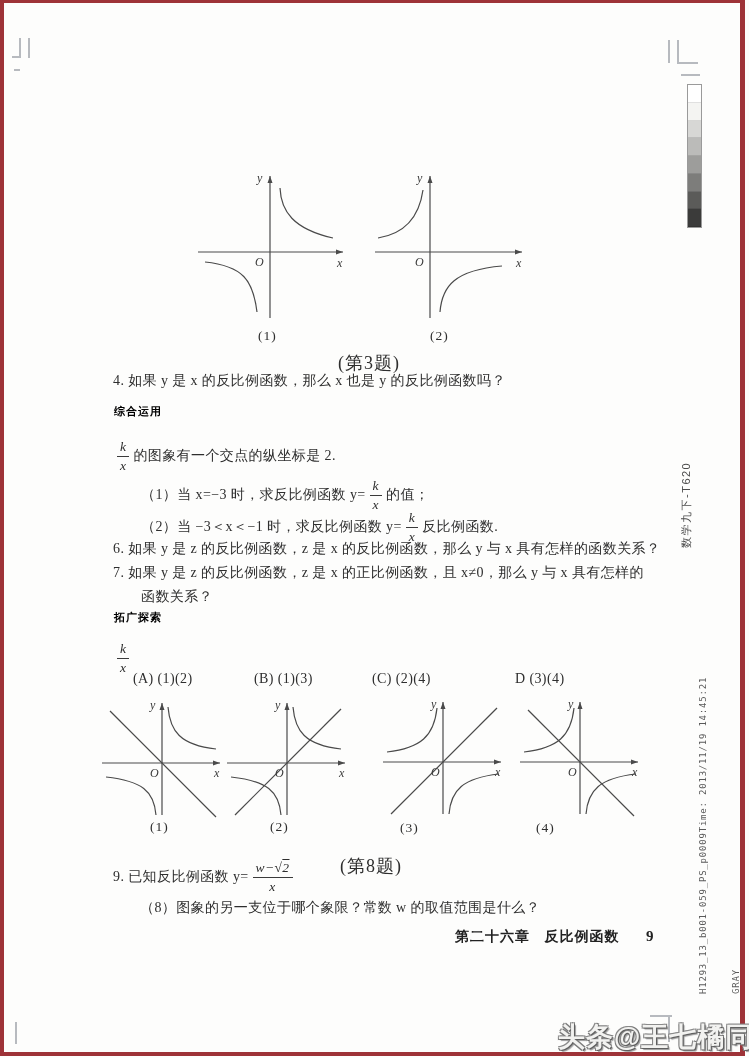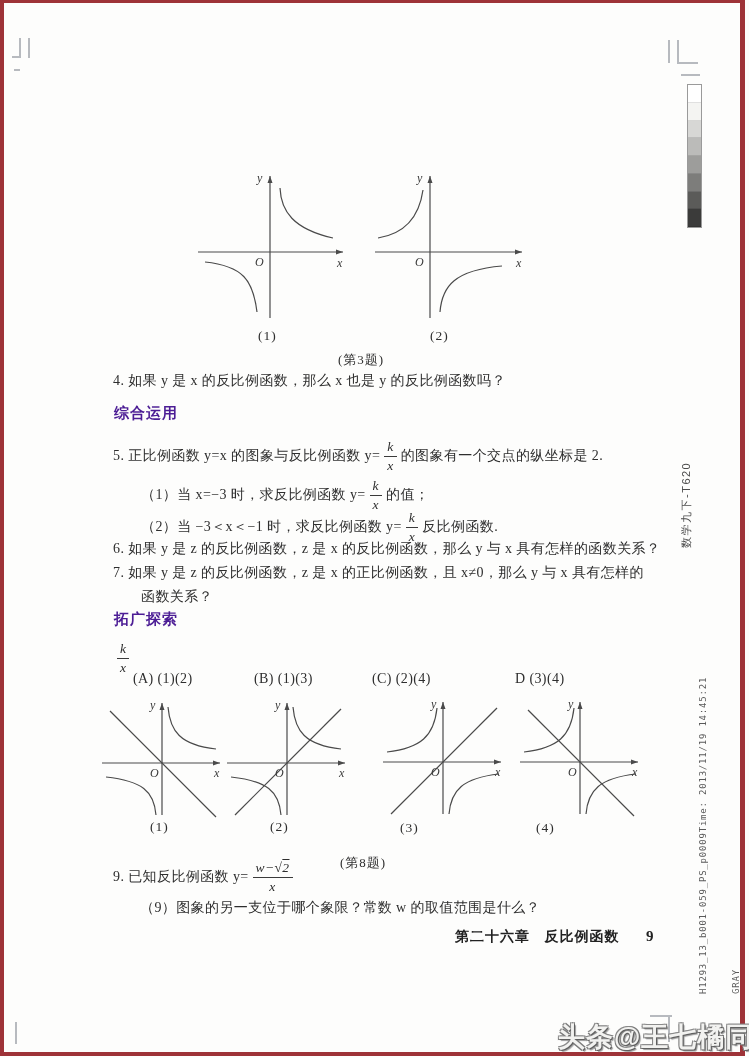--- a/index.html
+++ b/index.html
@@ -5,29 +5,29 @@
   html,body{margin:0;padding:0;}
   body{width:749px;height:1058px;position:relative;background:#fdfdfc;overflow:hidden;
        font-family:"Liberation Serif","DejaVu Serif",serif;color:#2e2e2e;}
   .abs{position:absolute;white-space:nowrap;}
   .frame{position:absolute;left:0;top:0;width:745px;height:1056px;box-sizing:border-box;
          border-top:3px solid #9e3338;border-left:4px solid #9e3338;
          border-right:5px solid #9e3338;border-bottom:4px solid #9e3338;pointer-events:none;}
   .mark{position:absolute;background:#b7babf;}
   .bodyline{font-size:14px;letter-spacing:0.4px;line-height:1.35;}
   .sechead{font-family:"Liberation Sans","DejaVu Sans",sans-serif;font-weight:bold;
-           font-size:15px;color:#4c1d95;letter-spacing:1px;}
+           font-size:11px;color:#000000;letter-spacing:1px;}
   .fracrow{display:flex;align-items:center;}
   .frac{display:inline-flex;flex-direction:column;align-items:center;vertical-align:middle;
         margin:0 4px;font-style:italic;line-height:1.15;font-size:13.5px;}
   .frac .num{border-bottom:1px solid #3a3a3a;padding:0 3px 1px 3px;}
   .frac .den{padding-top:1px;}
   .rad{text-decoration:overline;}
   .figlabel{font-size:13.5px;letter-spacing:1px;}
-  .figcap{font-size:13px;letter-spacing:1px;}
+  .figcap{font-size:18px;letter-spacing:1px;}
   svg{position:absolute;overflow:visible;}
   svg path, svg line{stroke:#4a4a4a;stroke-width:1.2;fill:none;}
   svg polygon{fill:#4a4a4a;stroke:none;}
   svg text{font-family:"Liberation Serif","DejaVu Serif",serif;font-style:italic;
            font-size:12px;fill:#3a3a3a;stroke:none;}
   .strip{position:absolute;left:687px;top:84px;width:15px;height:144px;
          border:1px solid #9a9a9a;box-sizing:border-box;}
   .strip div{width:100%;height:17.75px;box-sizing:border-box;border-bottom:1px solid rgba(0,0,0,0.12);}
   .s1{background:#ffffff;} .s2{background:#f4f4f2;} .s3{background:#d7d7d5;} .s4{background:#bbbbb9;}
   .s5{background:#9d9d9b;} .s6{background:#7d7d7b;} .s7{background:#5b5b59;} .s8{background:#3b3b3a;border-bottom:none;}
@@ -100,21 +100,20 @@
 </svg>
 <div class="abs figlabel" style="left:258px;top:328px;">(1)</div>
 <div class="abs figlabel" style="left:430px;top:328px;">(2)</div>
 <div class="abs figcap" style="left:338px;top:351px;">(第3题)</div>
 
 <div class="abs bodyline" style="left:113px;top:372px;">4. 如果 y 是 x 的反比例函数，那么 x 也是 y 的反比例函数吗？</div>
 
 <div class="abs sechead" style="left:114px;top:404px;">综合运用</div>
 
 <div class="abs bodyline fracrow" style="left:113px;top:436px;height:40px;">
-  <span>5. 正比例函数 y=x 的图象与反比例函数 y=</span>
     <span class="frac">
       <span class="num">k</span>
       <span class="den">x</span>
     </span>
     <span>的图象有一个交点的纵坐标是 2.</span>
 </div>
 <div class="abs bodyline fracrow" style="left:141px;top:477px;height:36px;">
   <span>（1）当 x=−3 时，求反比例函数 y=</span>
     <span class="frac">
       <span class="num">k</span>
@@ -202,21 +201,21 @@
 <div class="abs figlabel" style="left:536px;top:820px;">(4)</div>
 <div class="abs figcap" style="left:340px;top:846px;margin-top:8px;">(第8题)</div>
 
 <div class="abs bodyline fracrow" style="left:113px;top:856px;height:42px;">
   <span>9. 已知反比例函数 y=</span>
     <span class="frac">
       <span class="num"><span>w−√</span><span class="rad">2</span></span>
       <span class="den">x</span>
     </span>
 </div>
-<div class="abs bodyline" style="left:140px;top:899px;">（9）图象的另一支位于哪个象限？常数 w 的取值范围是什么？</div>
+<div class="abs bodyline" style="left:140px;top:899px;">（8）图象的另一支位于哪个象限？常数 w 的取值范围是什么？</div>
 
 <div class="abs footer" style="left:455px;top:928px;">
   <span>第二十六章</span>
   <span style="margin-left:10px;">反比例函数</span>
   <span style="margin-left:22px;font-size:15px;">9</span>
 </div>
 
 <div class="abs watermark" style="left:558px;top:1019px;">头条@王七橘同学</div>
 
 </body></html>

